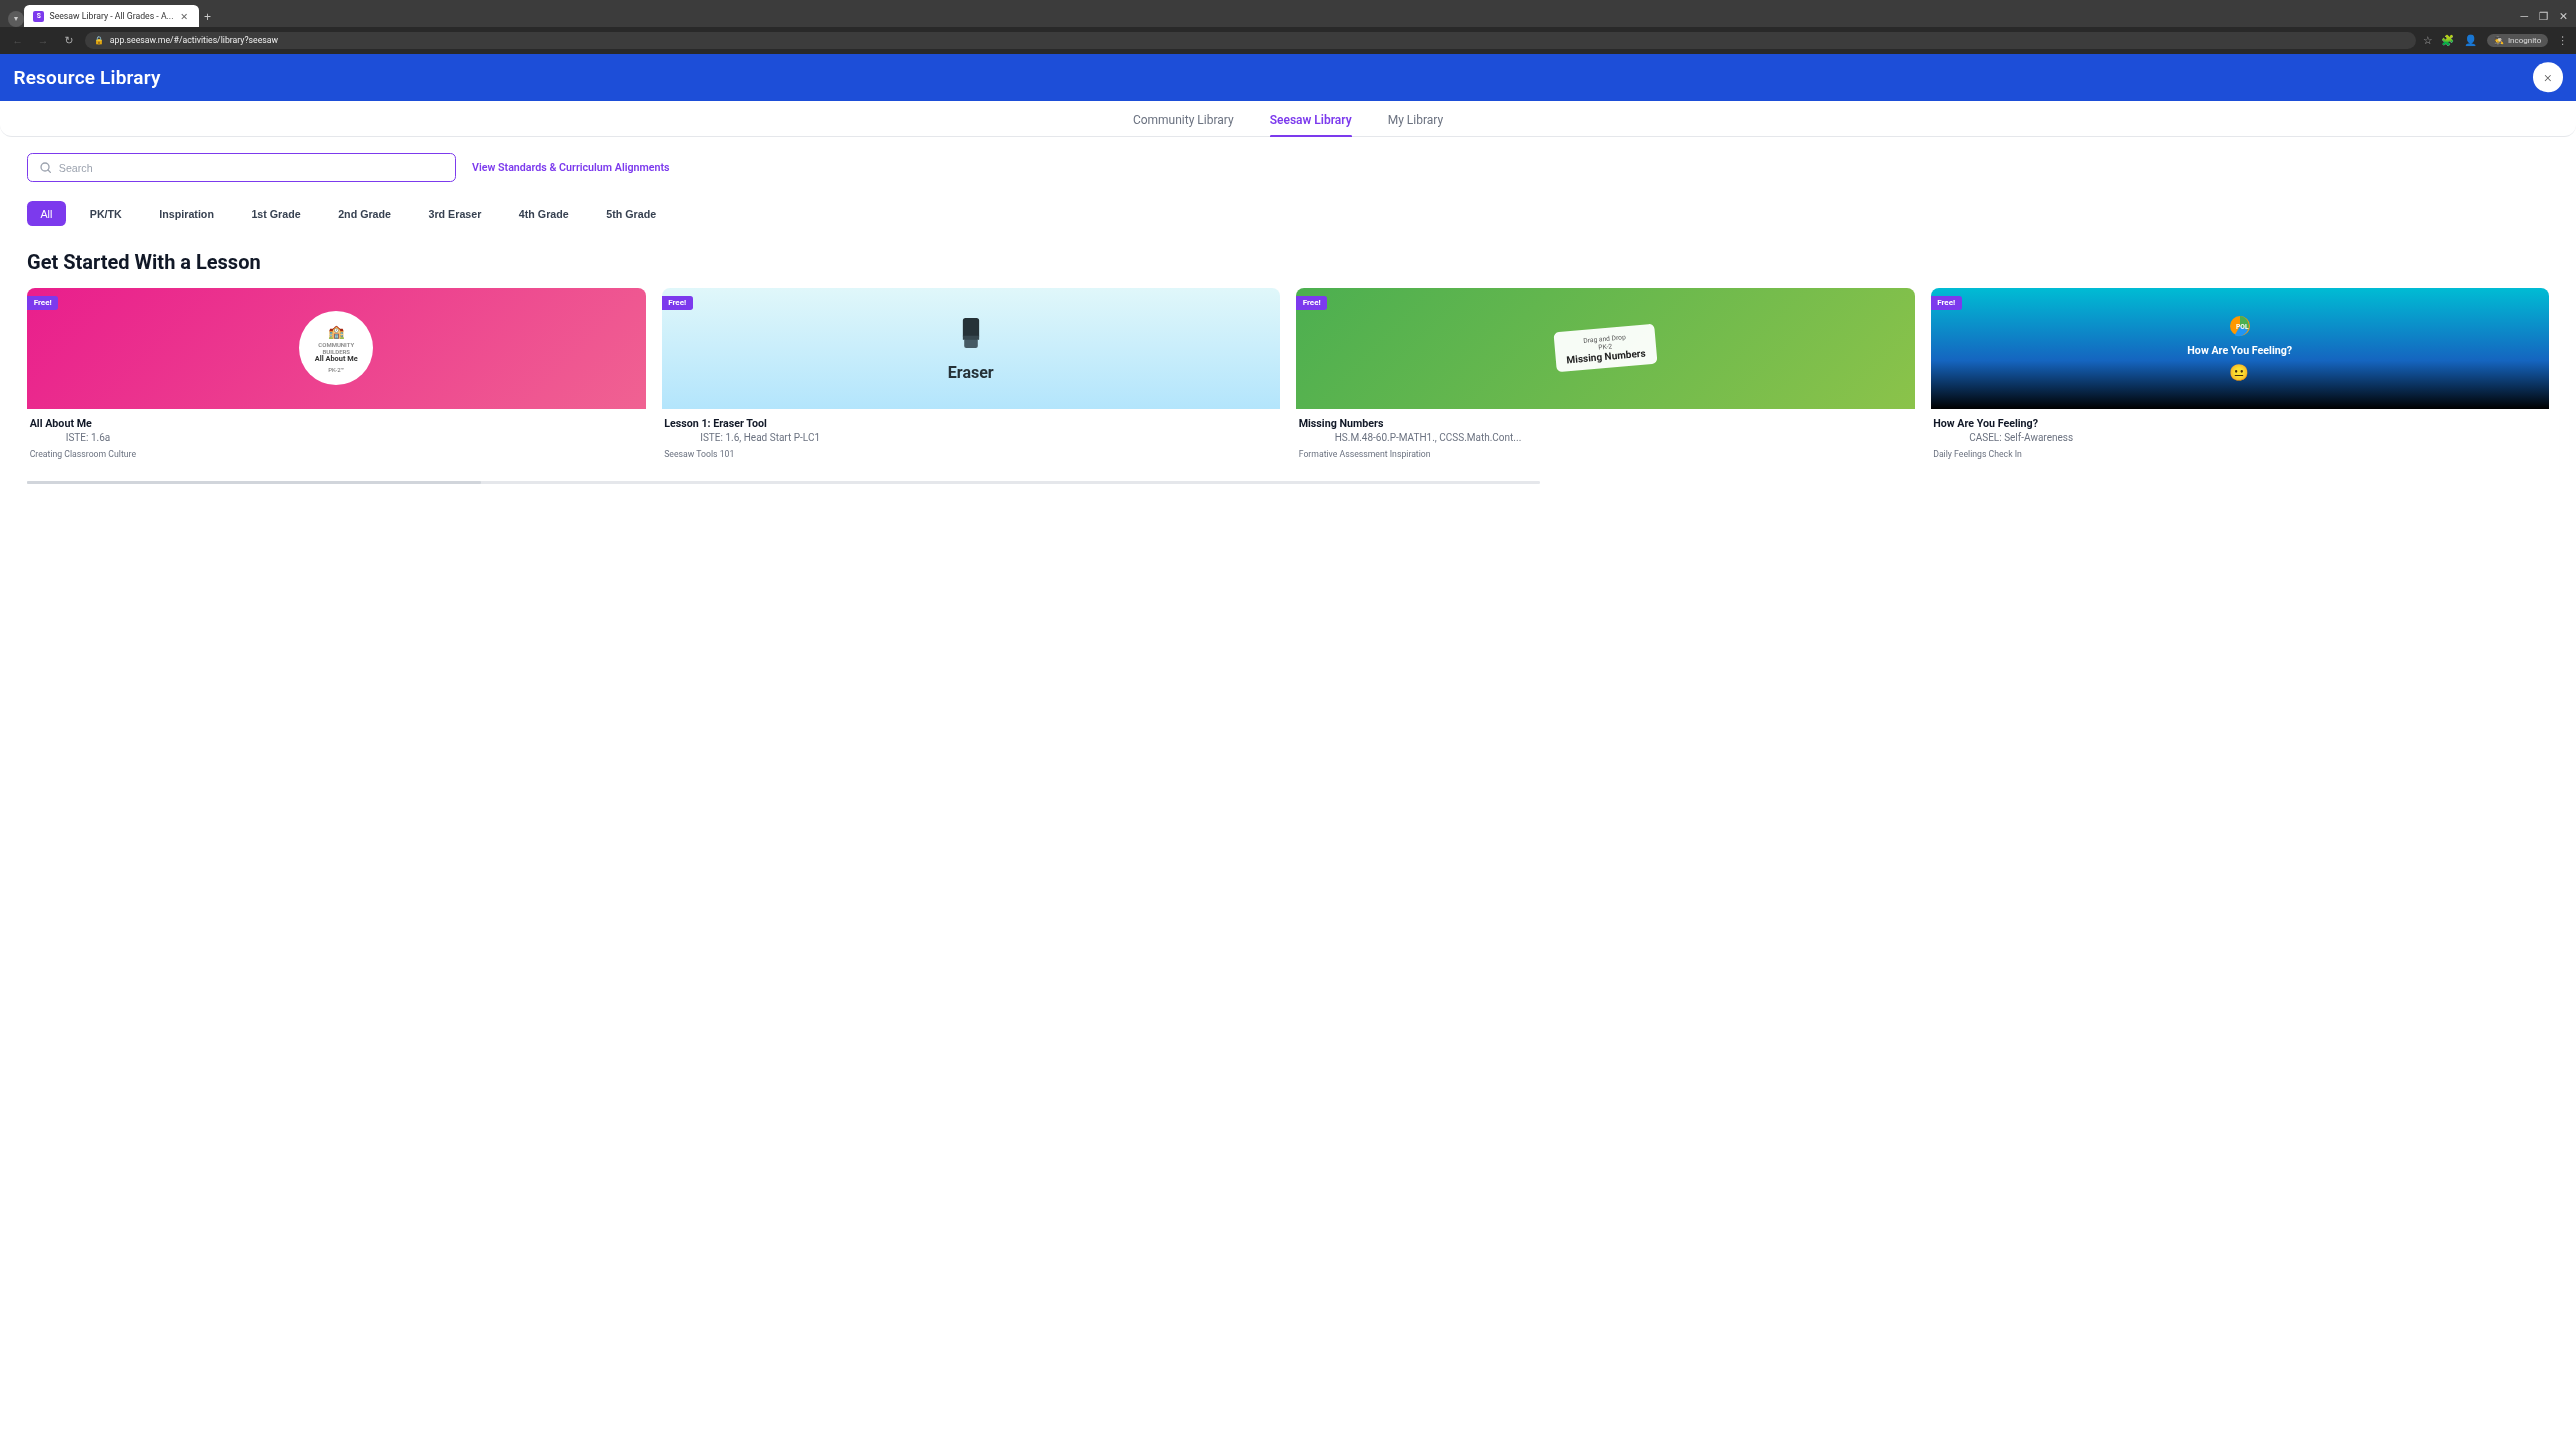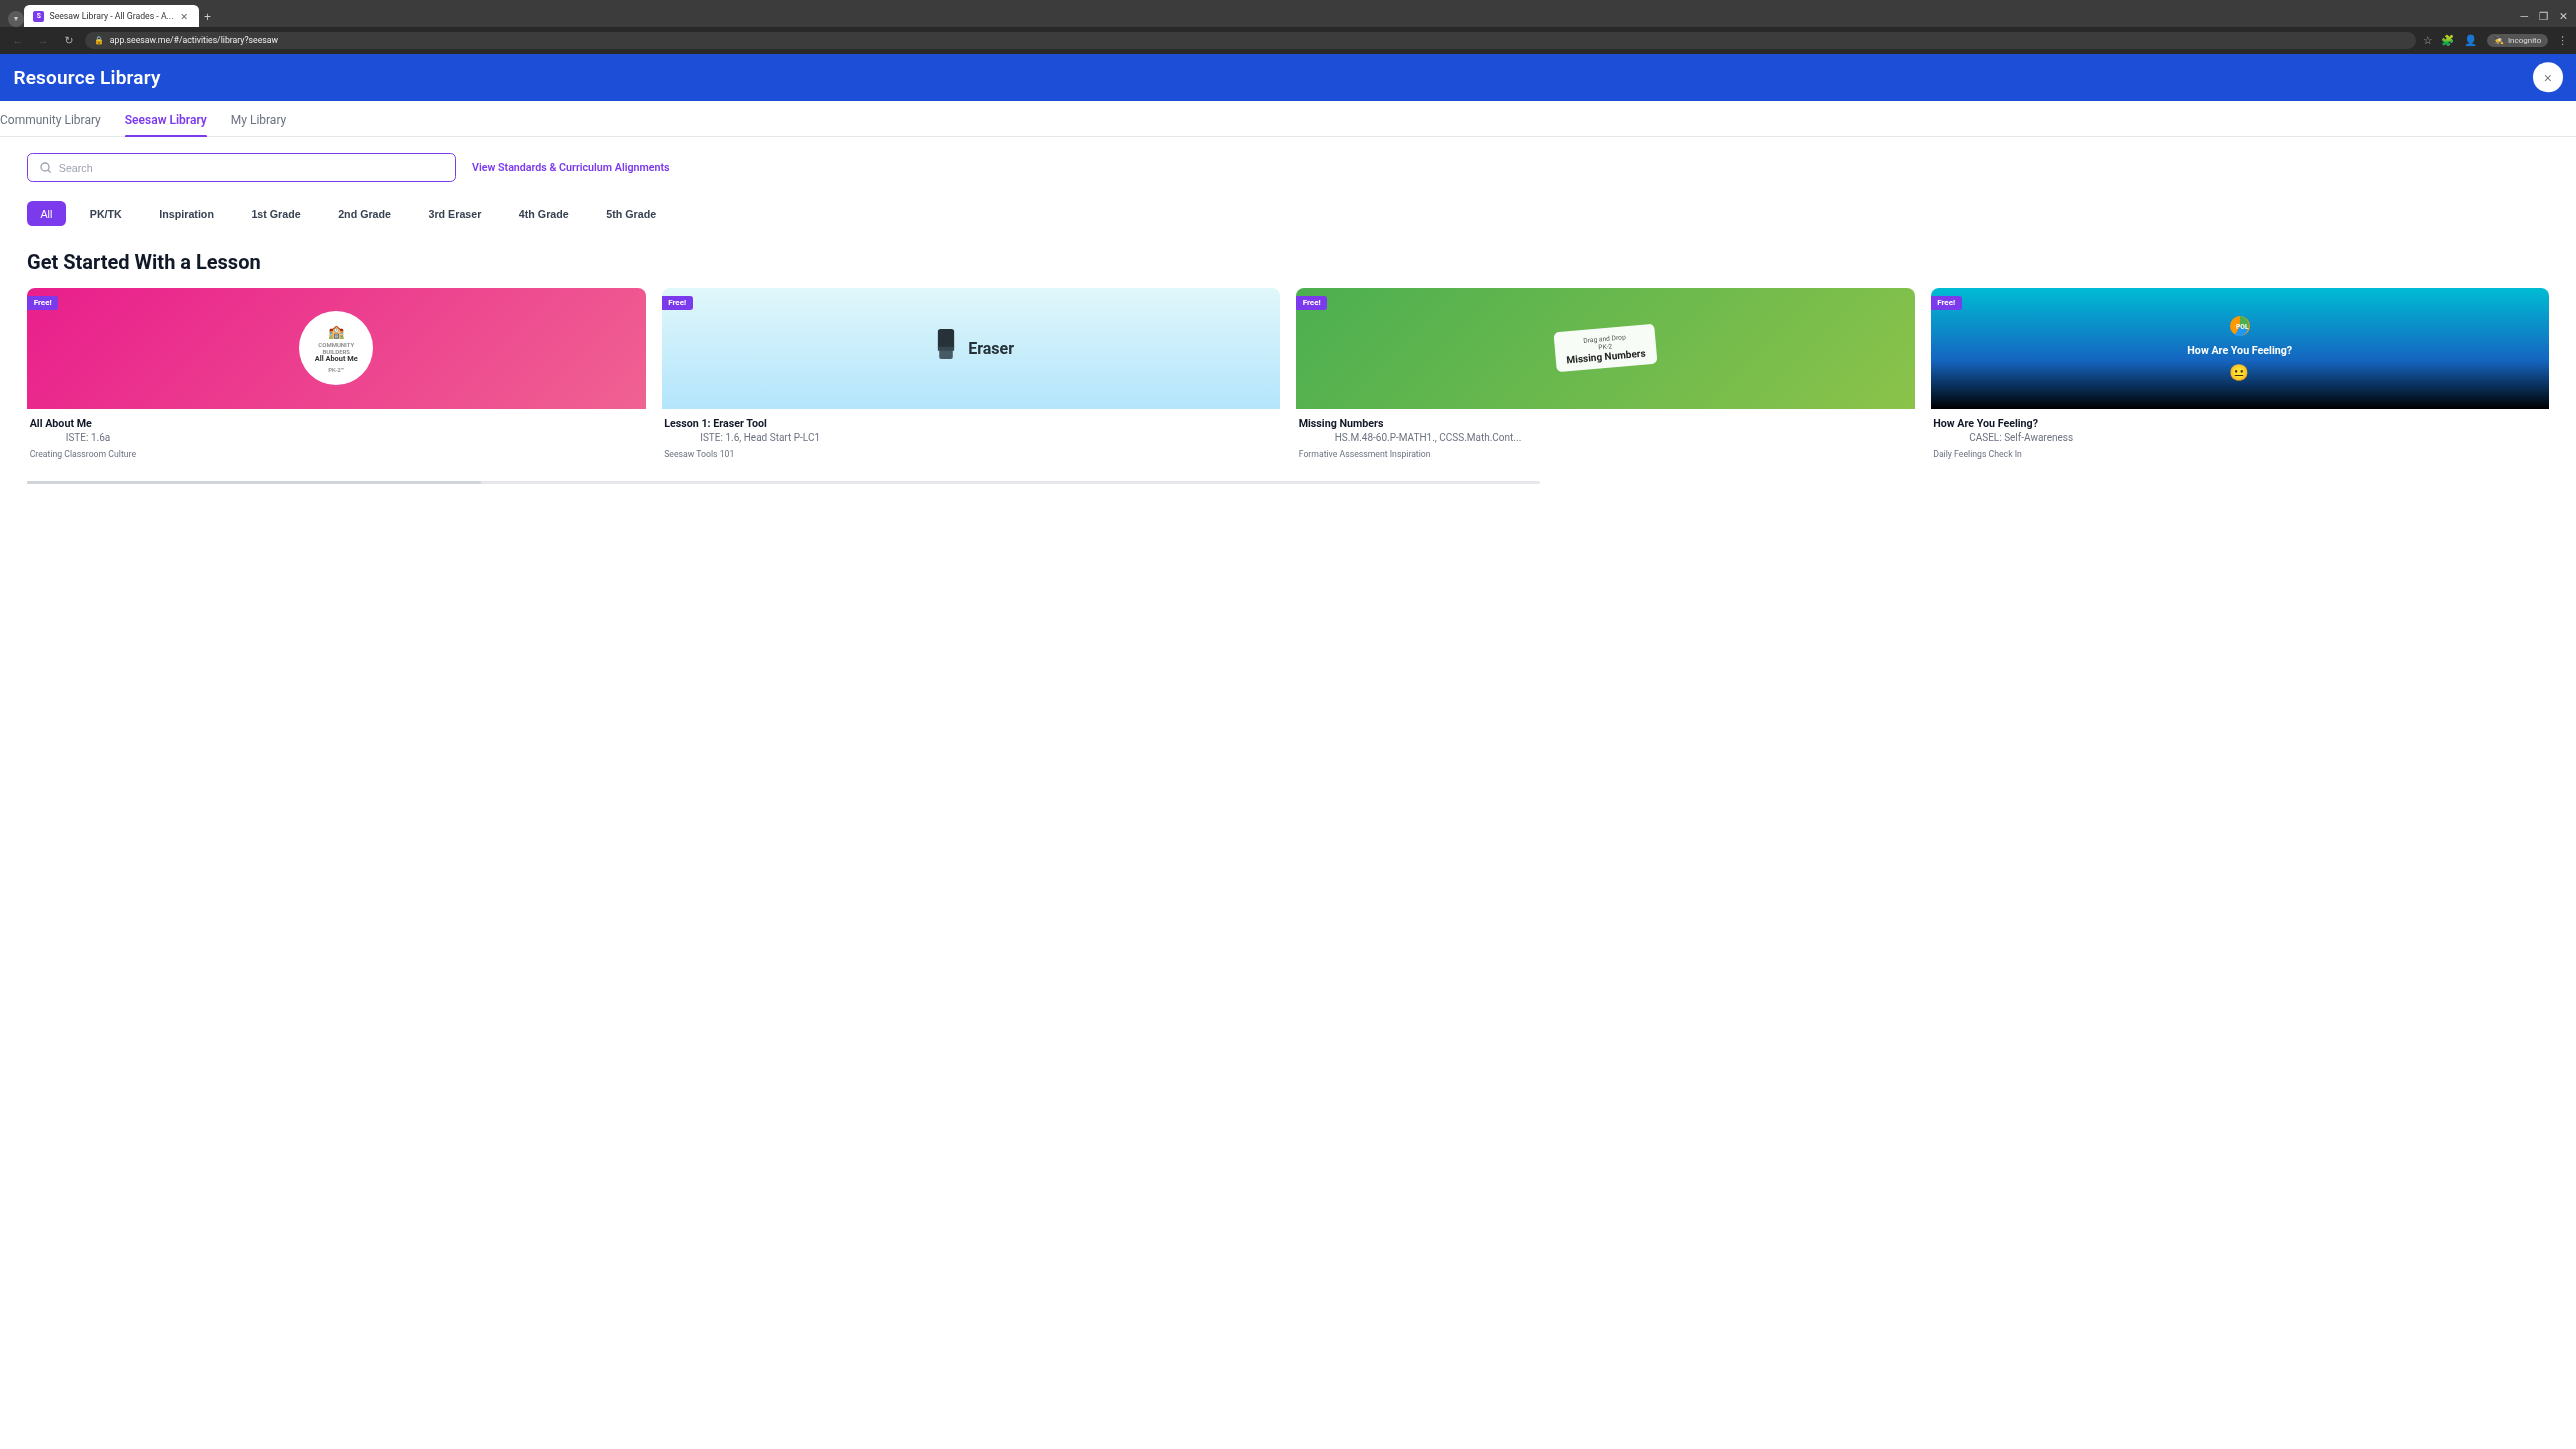--- a/index.html
+++ b/index.html
@@ -168,24 +168,26 @@
       justify-content: center;
       cursor: pointer;
       font-size: 14.8px;
       color: #555;
       font-weight: 300;
     }
 
     
     .library-tabs {
       display: flex;
-      gap: 24px;
+      justify-content: center;
+      gap: 36px;
       padding: 12px 0 0;
       border-bottom: 0.7px solid #e5e7eb;
       background: #fff;
+      border-radius: 12px;
     }
     .lib-tab {
       font-size: 12px;
       color: #6b7280;
       padding-bottom: 9.4px;
       cursor: pointer;
       position: relative;
       font-weight: 400;
     }
     .lib-tab.active {
@@ -340,21 +342,21 @@
     
     .card-thumb-2 {
       background: linear-gradient(180deg, #e0f7fa 0%, #b3e5fc 100%);
       display: flex;
       align-items: center;
       justify-content: center;
       flex-direction: column;
     }
     .eraser-visual {
       display: flex;
-      flex-direction: row;
+      flex-direction: column;
       align-items: center;
       gap: 2.7px;
     }
     .eraser-icon-shape {
       font-size: 32px;
       color: #263238;
     }
     .eraser-text {
       font-size: 16px;
       font-weight: 700;

